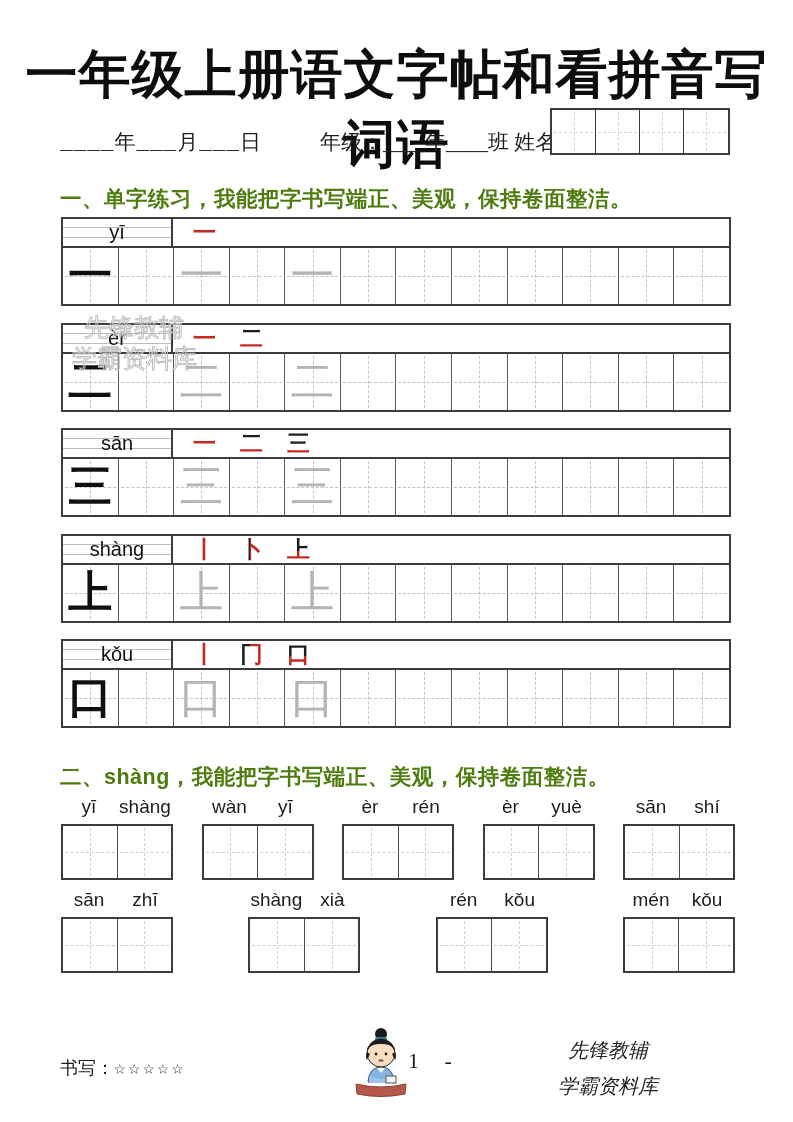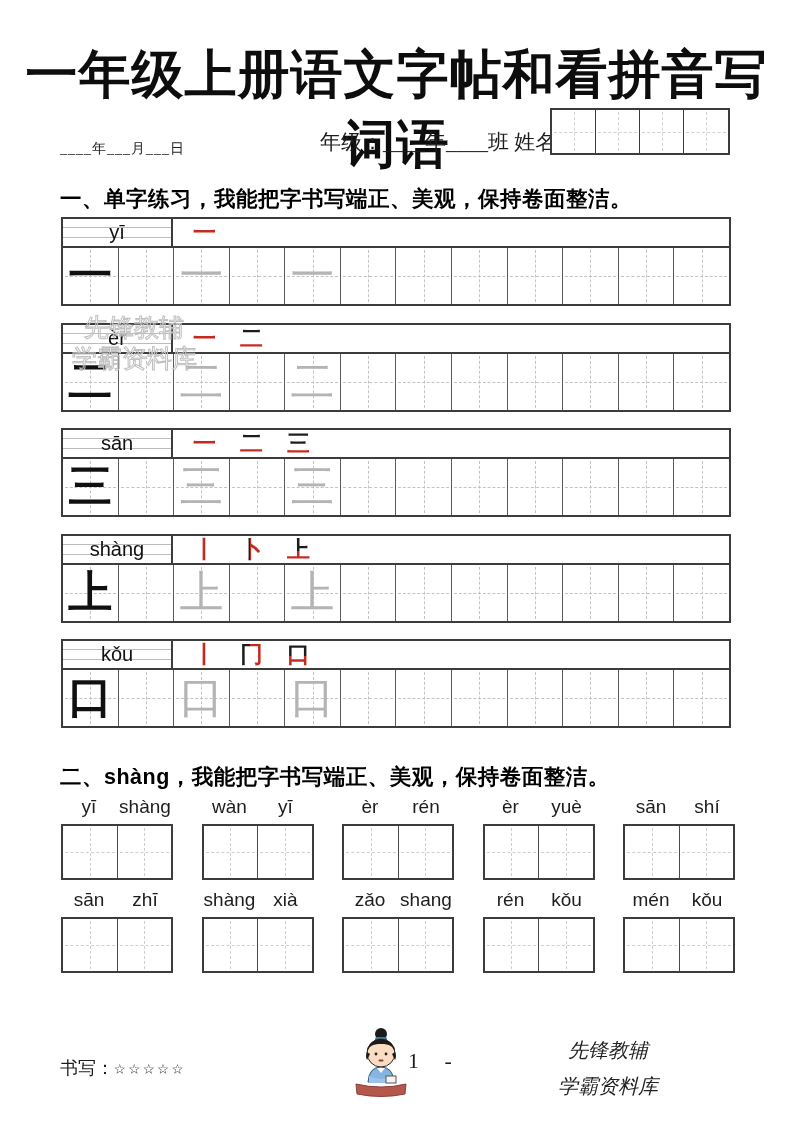--- a/index.html
+++ b/index.html
@@ -15,34 +15,34 @@
   body{
     width:793px;height:1122px;position:relative;overflow:hidden;
     font-family:"Liberation Sans",sans-serif;color:var(--ink);
   }
   .page-title{
     position:absolute;left:0;top:40px;width:100%;text-align:center;
     font-family:"Liberation Serif",serif;font-weight:900;font-size:52px;
     letter-spacing:1px;color:#0d0d0d;
   }
   .date-line{
-    position:absolute;left:60px;top:140px;font-family:Liberation Serif, serif;
-    font-size:14px;color:#1c1c1c;letter-spacing:1px;
+    position:absolute;left:60px;top:128px;font-family:Liberation Mono, monospace;
+    font-size:21px;color:#1c1c1c;letter-spacing:1px;
   }
   .class-line{
     position:absolute;left:320px;top:128px;font-family:"Liberation Serif",serif;
     font-size:21px;color:#1c1c1c;
   }
   .name-grid{position:absolute;left:550px;top:108px;display:flex;border:2px solid var(--border-dark);background:#fff;}
   .name-cell{width:44px;height:43px;position:relative;border-right:1.5px solid var(--border-dark);}
   .name-cell:last-child{border-right:none;}
   .cross-v::before{content:'';position:absolute;left:50%;top:2px;bottom:2px;border-left:1.5px dashed #d2d2d2;}
   .cross-h::after{content:'';position:absolute;top:50%;left:2px;right:2px;border-top:1.5px dashed #d2d2d2;}
   .section-heading{
-    position:absolute;left:60px;font-size:21.5px;font-weight:600;color:#000000;letter-spacing:0.5px;
+    position:absolute;left:60px;font-size:21.5px;font-weight:600;color:#4d7c0f;letter-spacing:0.5px;
   }
   #section1-heading{top:184px;}
   #section2-heading{top:762px;}
 
   
   .practice-block{position:absolute;left:61px;width:670px;border:2px solid var(--border-dark);background:#fff;}
   .pb-header{display:flex;height:29px;border-bottom:2px solid var(--border-dark);}
   .pinyin-box{
     width:110px;border-right:2px solid var(--border-dark);
     display:flex;align-items:center;justify-content:center;
@@ -343,30 +343,20 @@
         <span>shàng</span>
         <span>xià</span>
       </div>
       <div class="wg-box">
         <div class="wg-cell"></div>
         <div class="wg-cell"></div>
       </div>
     </div>
     <div class="word-group">
       <div class="wg-labels">
-        <span>zǎo</span>
-        <span>shang</span>
-      </div>
-      <div class="wg-box">
-        <div class="wg-cell"></div>
-        <div class="wg-cell"></div>
-      </div>
-    </div>
-    <div class="word-group">
-      <div class="wg-labels">
         <span>rén</span>
         <span>kǒu</span>
       </div>
       <div class="wg-box">
         <div class="wg-cell"></div>
         <div class="wg-cell"></div>
       </div>
     </div>
     <div class="word-group">
       <div class="wg-labels">

